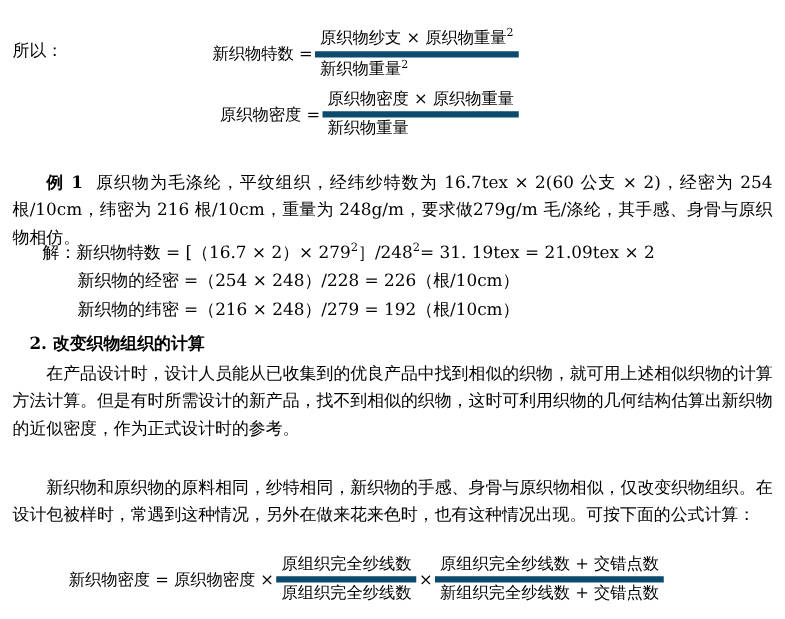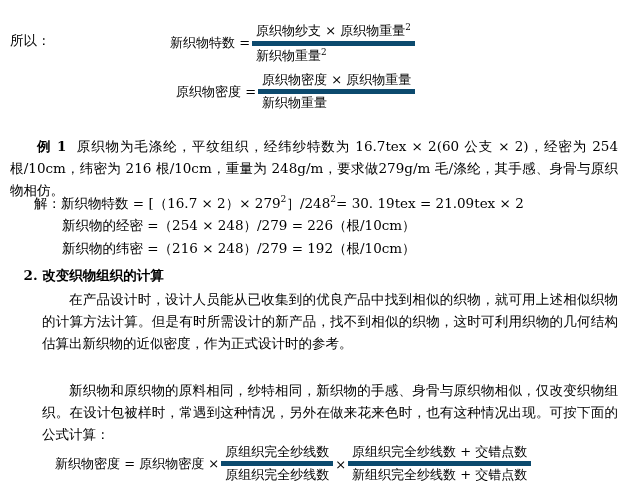--- a/index.html
+++ b/index.html
@@ -52,21 +52,21 @@
     font-size: 0.68em;
     vertical-align: super;
   }
   
   p {
     margin: 0;
     font-size: 13.5px;
     line-height: 1.62;
     text-align: justify;
   }
-  .indent2 { text-indent: 2em; margin-left: 32px; }
+  .indent2 { text-indent: 2em; }
   .bold { font-weight: bold; }
   .blk {
     position: absolute;
   }
   .nowrap { white-space: nowrap; }
 </style>
 </head>
 <body>
 
 <div class="page">
@@ -89,25 +89,25 @@
       <span class="num">原织物密度 × 原织物重量</span>
       <span class="den">新织物重量</span>
     </span>
   </div>
 
   <div class="blk" style="left:10px; top:113px; width:608px;margin-top:23px;">
     <p style="text-indent:2em;"><span class="bold">例 1</span>&nbsp;&nbsp;<span>原织物为毛涤纶，平纹组织，经纬纱特数为 16.7tex × 2(60 公支 × 2)，经密为 254 根/10cm，纬密为 216 根/10cm，重量为 248g/m，要求做279g/m 毛/涤纶，其手感、身骨与原织物相仿。</span></p>
   </div>
 
   <div class="blk" style="left:34px; top:192px;">
-    <p class="nowrap"><span>解：新织物特数 = [（16.7 × 2）× 279</span><sup class="sq">2</sup><span>］/248</span><sup class="sq">2</sup><span>= 30. 19tex = 21.09tex × 2</span></p>
+    <p class="nowrap"><span>解：新织物特数 = [（16.7 × 2）× 279</span><sup class="sq">2</sup><span>］/248</span><sup class="sq">2</sup><span>= 31. 19tex = 21.09tex × 2</span></p>
   </div>
 
   <div class="blk" style="left:62px; top:215px;">
-    <p class="nowrap">新织物的经密 =（254 × 248）/279 = 226（根/10cm）</p>
+    <p class="nowrap">新织物的经密 =（254 × 248）/228 = 226（根/10cm）</p>
   </div>
 
   <div class="blk" style="left:62px; top:238px;">
     <p class="nowrap">新织物的纬密 =（216 × 248）/279 = 192（根/10cm）</p>
   </div>
 
   <div class="blk" style="left:10px; top:265px;">
     <p class="bold nowrap" style="text-indent:1em;">2. 改变织物组织的计算</p>
   </div>
 

